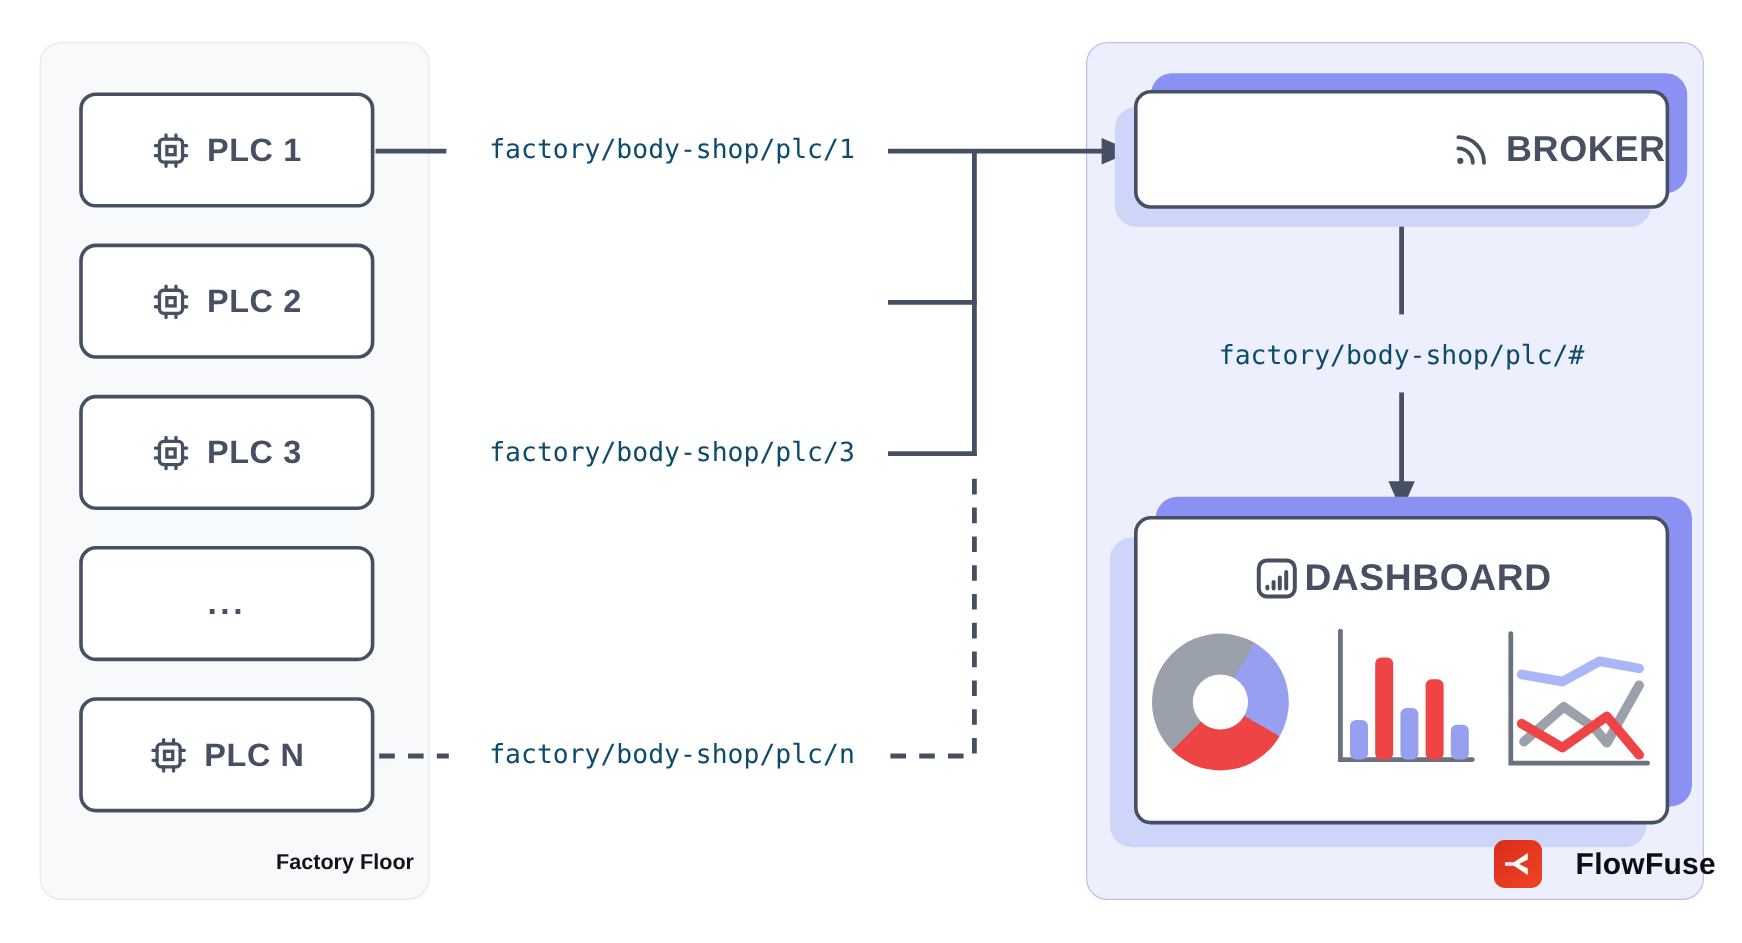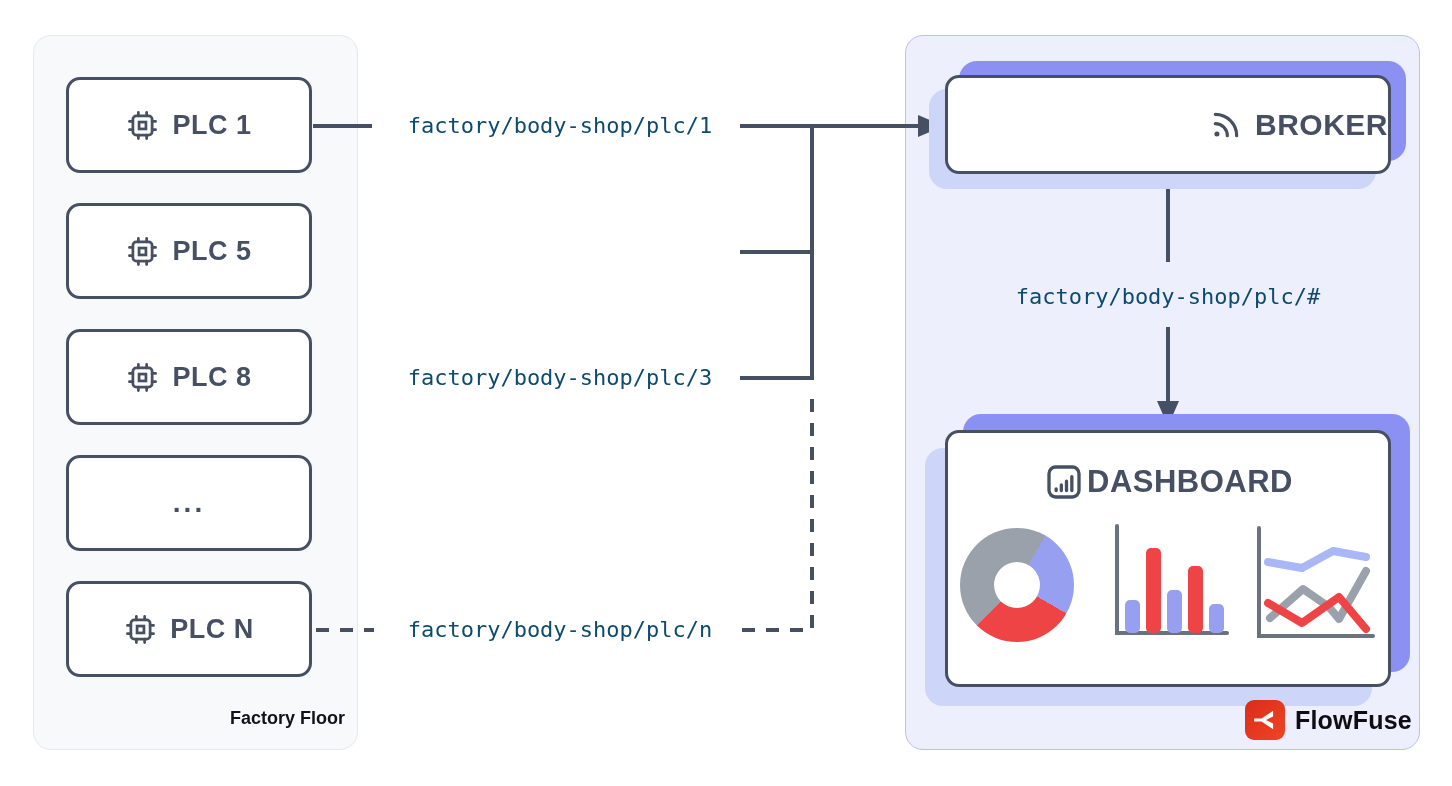--- a/index.html
+++ b/index.html
@@ -45,21 +45,21 @@
   .donut{position:absolute;left:960px;top:528px;width:114px;height:114px;border-radius:50%;z-index:5;
          background:conic-gradient(from 30deg,#97a0f0 0 90deg,#ef4446 90deg 195deg,#9aa1ab 195deg 360deg);}
   .donut::after{content:"";position:absolute;left:34px;top:34px;width:46px;height:46px;background:#fff;border-radius:50%;}
   .minichart{position:absolute;z-index:5;}
   .bar-chart{left:1105px;top:518px;}
   .line-chart{left:1245px;top:518px;}
 
   
   .floor-label{position:absolute;left:140px;top:708px;width:205px;text-align:right;z-index:5;
                font-size:18px;font-weight:700;color:#101319;}
-  .brand{position:absolute;left:1245px;top:700px;display:flex;align-items:center;gap:10px;z-index:5;}
+  .brand{position:absolute;left:1245px;top:700px;display:flex;align-items:center;gap:28px;z-index:5;}
   .brand-mark{width:40px;height:40px;border-radius:9px;background:linear-gradient(135deg,#d92c1d,#ef4523);
               display:flex;align-items:center;justify-content:center;}
   .brand-label{font-size:25px;font-weight:800;color:#0c0e12;letter-spacing:.2px;}
 </style>
 </head>
 <body>
 
 <div class="canvas">
 
   <div class="panel panel-left"></div>
@@ -95,32 +95,32 @@
   </div>
 
   <div class="node plc r2">
     <span class="icon">
       <svg width="33" height="33" viewBox="0 0 24 24" fill="none" stroke="currentColor" stroke-width="2" stroke-linecap="round">
         <rect x="5" y="5" width="14" height="14" rx="2.5"></rect>
           <rect x="9.5" y="9.5" width="5" height="5"></rect>
         <path d="M9 2.5v2.5M15 2.5v2.5M9 19v2.5M15 19v2.5M2.5 9h2.5M2.5 15h2.5M19 9h2.5M19 15h2.5"></path>
       </svg>
     </span>
-    <span>PLC 5</span>
+    <span>PLC 2</span>
   </div>
 
   <div class="node plc r3">
     <span class="icon">
       <svg width="33" height="33" viewBox="0 0 24 24" fill="none" stroke="currentColor" stroke-width="2" stroke-linecap="round">
         <rect x="5" y="5" width="14" height="14" rx="2.5"></rect>
           <rect x="9.5" y="9.5" width="5" height="5"></rect>
         <path d="M9 2.5v2.5M15 2.5v2.5M9 19v2.5M15 19v2.5M2.5 9h2.5M2.5 15h2.5M19 9h2.5M19 15h2.5"></path>
       </svg>
     </span>
-    <span>PLC 8</span>
+    <span>PLC 3</span>
   </div>
 
   <div class="node plc r4">
     <span class="ellipsis-label">...</span>
   </div>
 
   <div class="node plc r5">
     <span class="icon">
       <svg width="33" height="33" viewBox="0 0 24 24" fill="none" stroke="currentColor" stroke-width="2" stroke-linecap="round">
         <rect x="5" y="5" width="14" height="14" rx="2.5"></rect>

